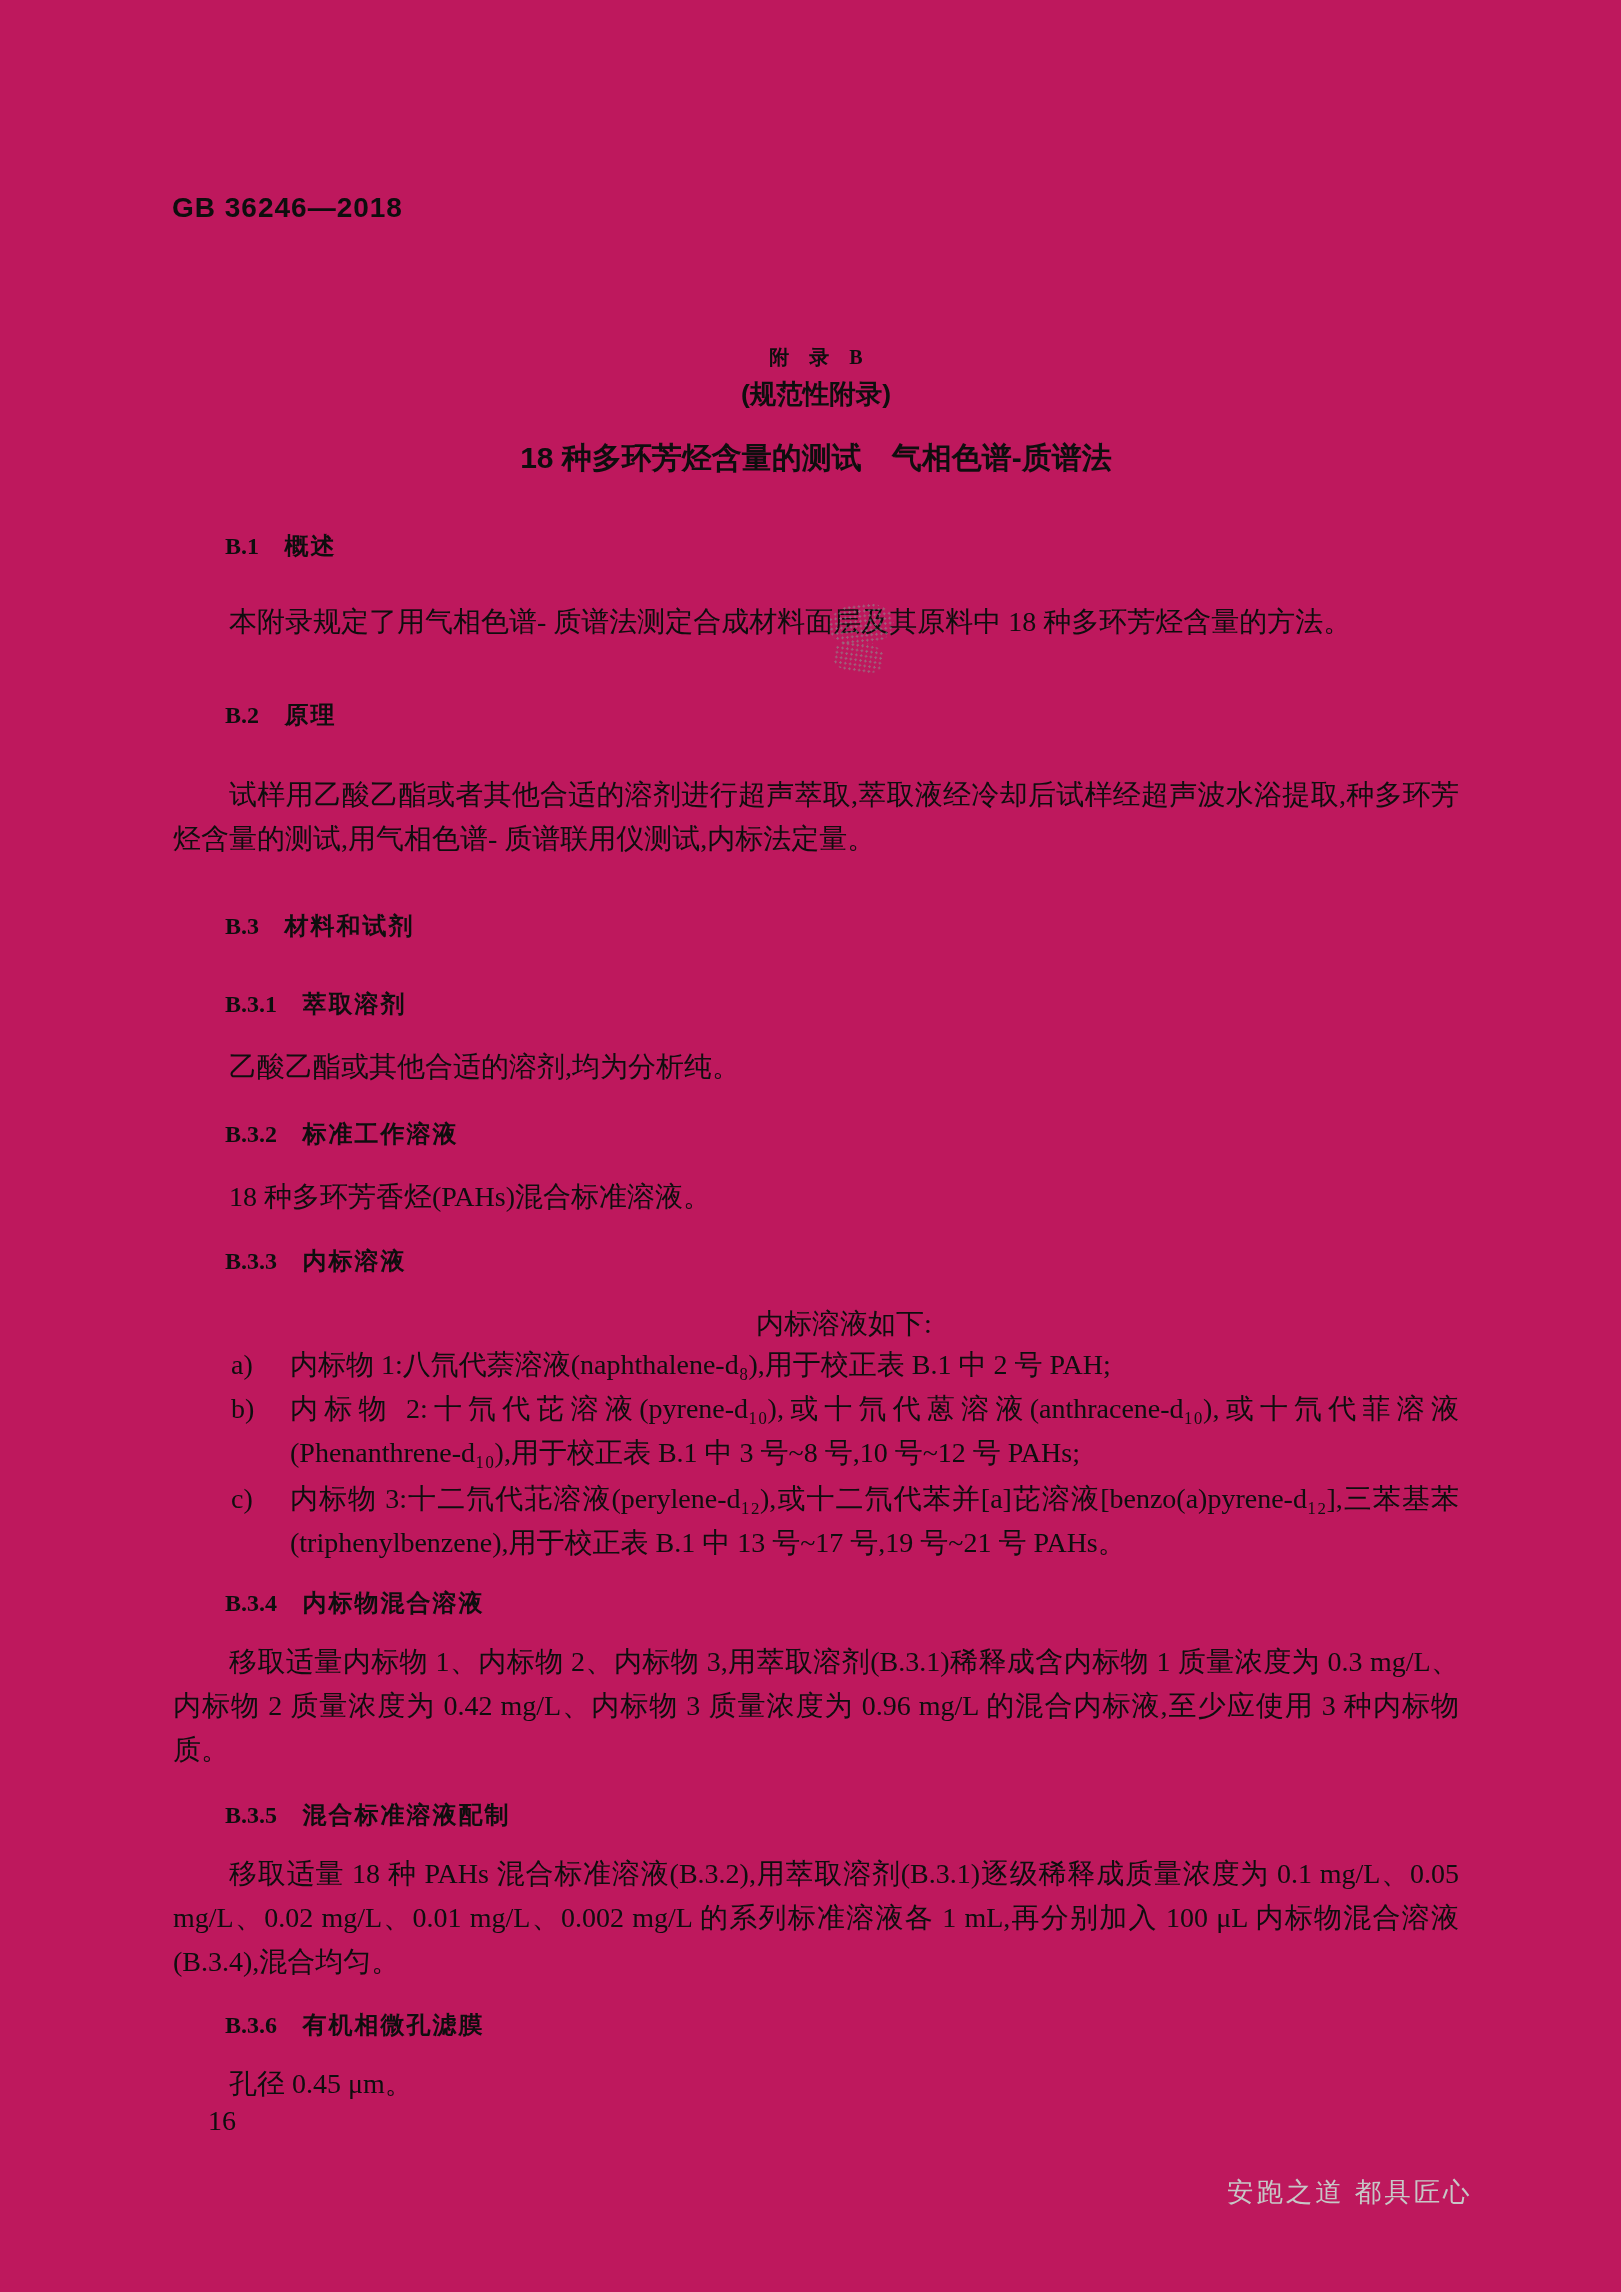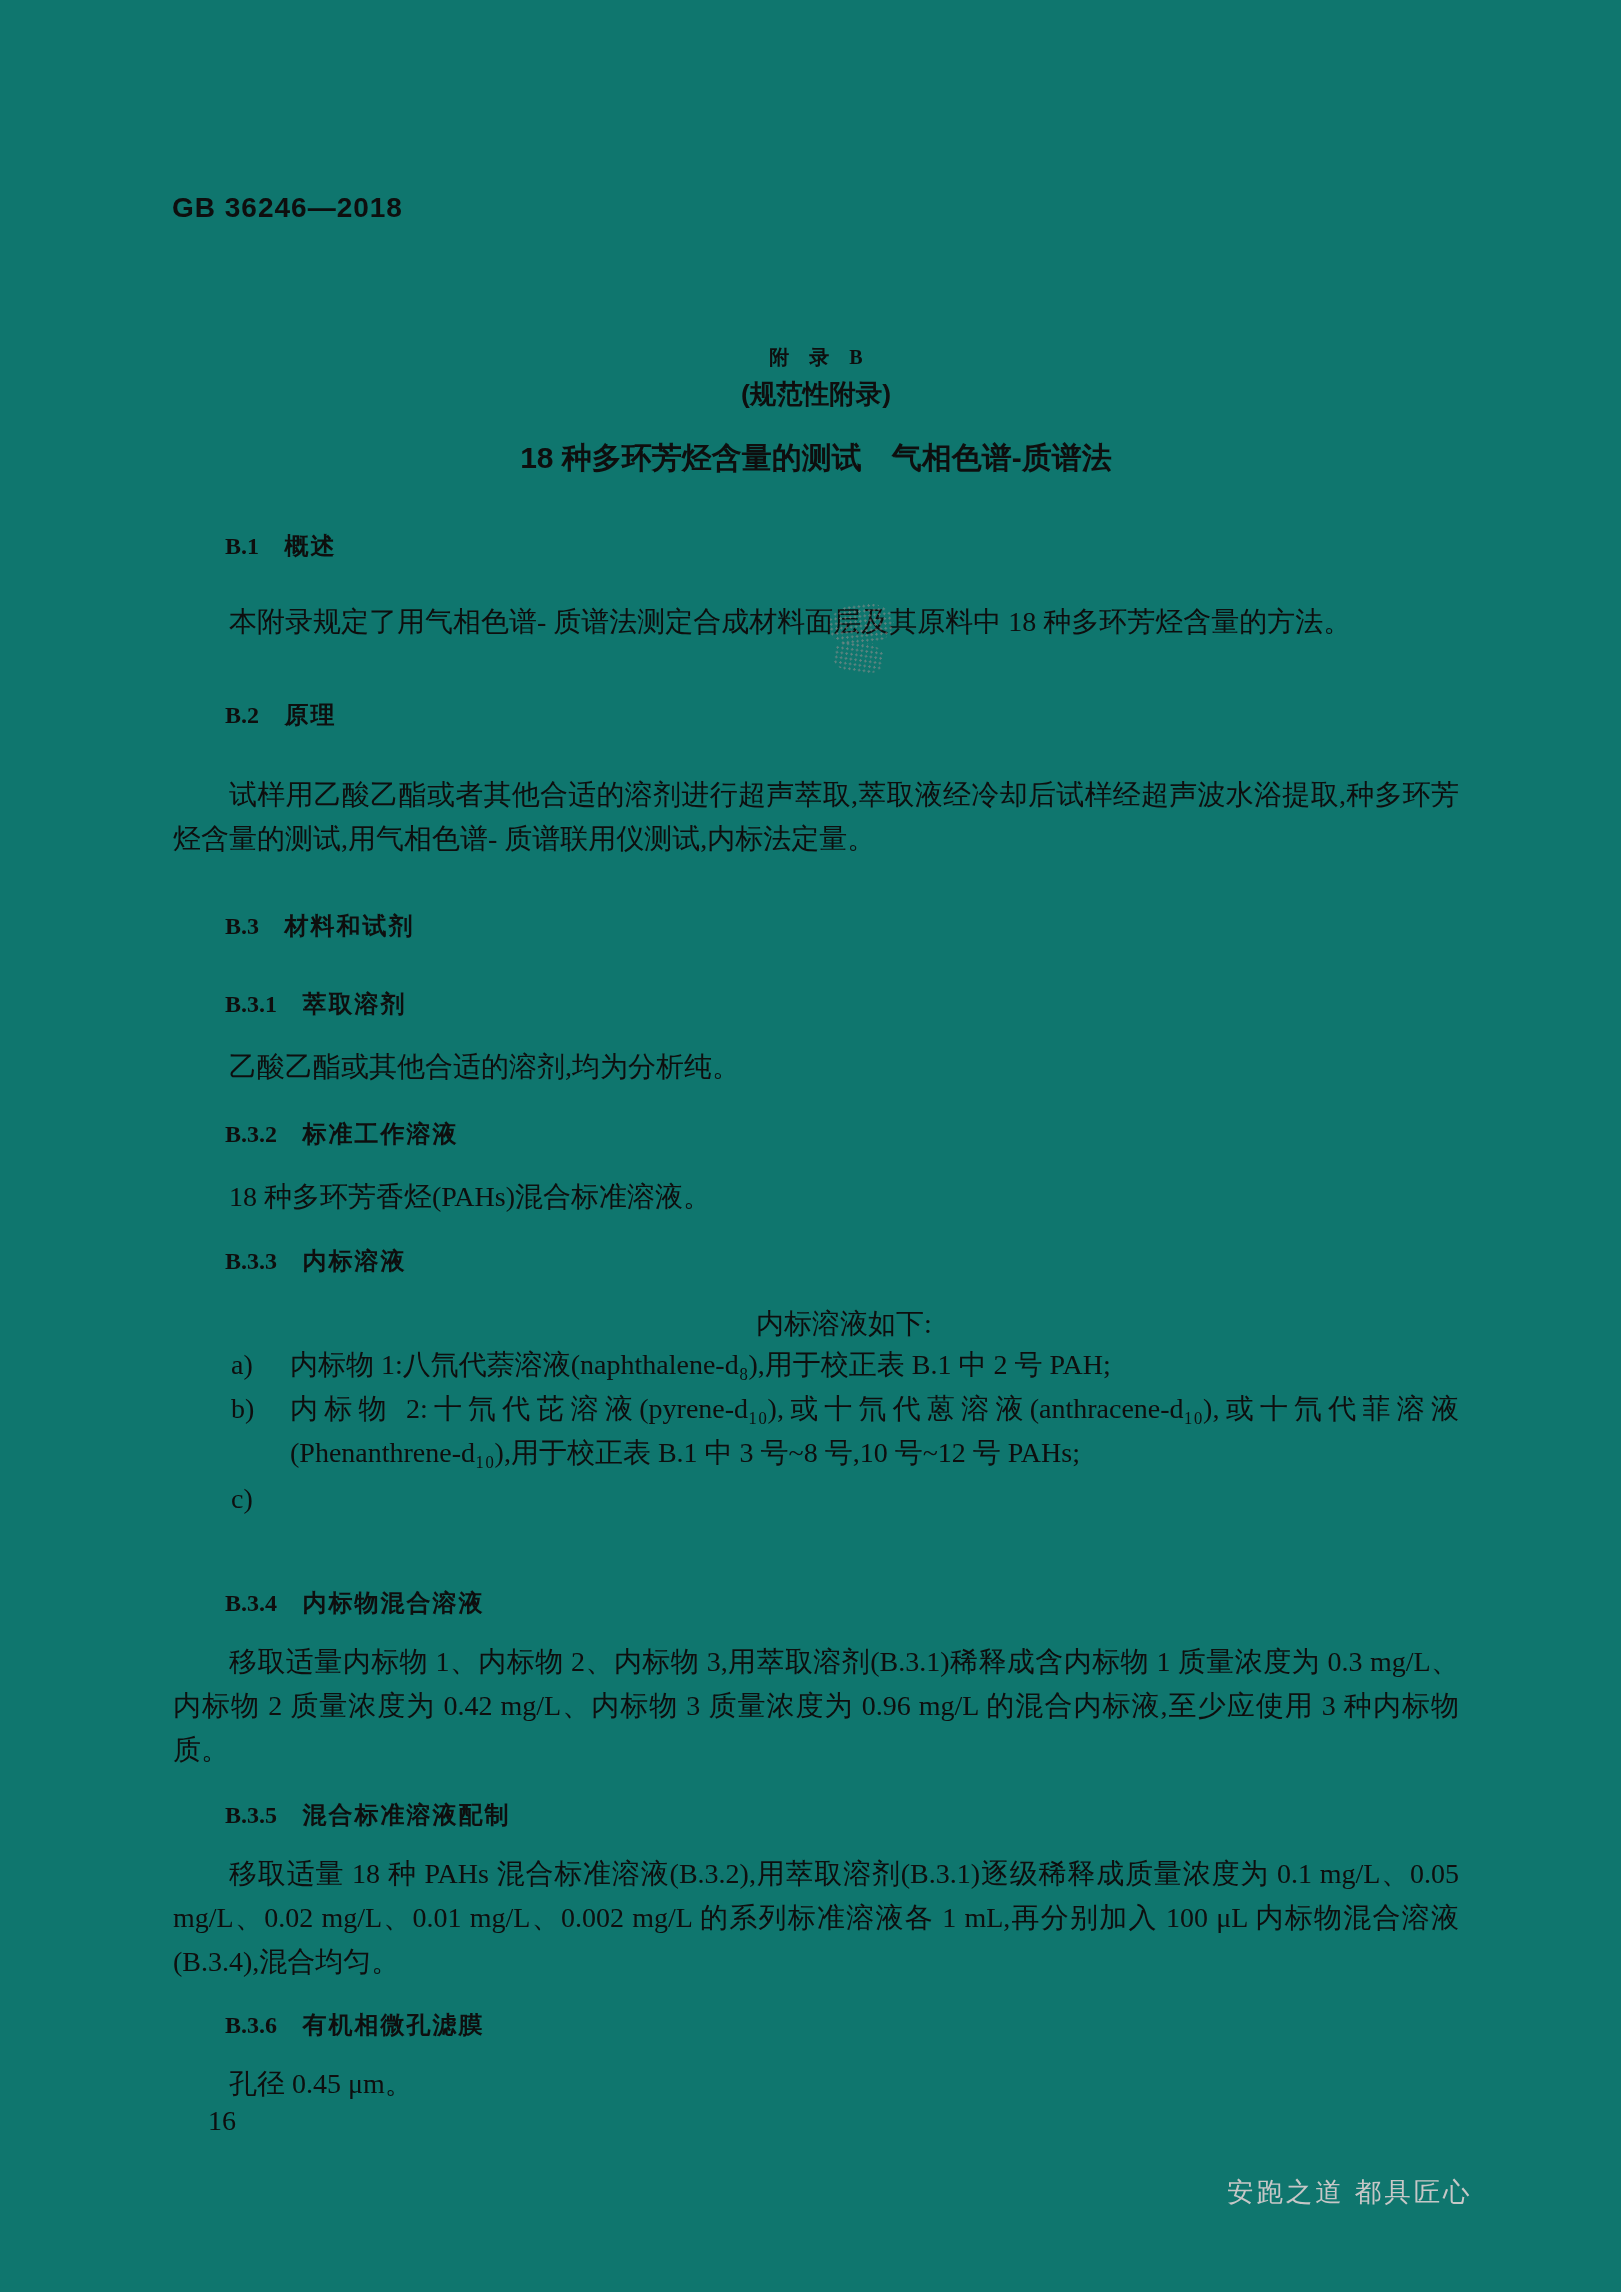--- a/index.html
+++ b/index.html
@@ -1,20 +1,20 @@
 <!DOCTYPE html>
 <html><head>
 <meta charset="utf-8">
 <style>
   html,body{margin:0;padding:0;background:#e8e8e8;}
   .page{
     position:relative;
     width:1621px;height:2293px;
     margin:0 auto;
-    background:#0f766e;
+    background:#be185d;
     overflow:hidden;
     color:#0e0e0e;
     font-family:"Liberation Serif","DejaVu Serif",serif;
   }
   
   .doc-header{
     position:absolute;left:172px;top:192px;
     font-size:28px;font-weight:bold;
     letter-spacing:1px;
     font-family:"Liberation Sans","DejaVu Sans",sans-serif;
@@ -112,21 +112,21 @@
     </div>
     <p class="para no-justify" style="top:1302px">内标溶液如下:</p>
 
     <div class="list-item" style="top:1343px">
       <span class="list-label">a)</span><span>内标物 1:八氘代萘溶液(naphthalene-d₈),用于校正表 B.1 中 2 号 PAH;</span>
     </div>
     <div class="list-item" style="top:1387px">
       <span class="list-label">b)</span><span>内标物 2:十氘代芘溶液(pyrene-d₁₀),或十氘代蒽溶液(anthracene-d₁₀),或十氘代菲溶液(Phenanthrene-d₁₀),用于校正表 B.1 中 3 号~8 号,10 号~12 号 PAHs;</span>
     </div>
     <div class="list-item" style="top:1477px">
-      <span class="list-label">c)</span>
+      <span class="list-label">c)</span><span>内标物 3:十二氘代苝溶液(perylene-d₁₂),或十二氘代苯并[a]芘溶液[benzo(a)pyrene-d₁₂],三苯基苯(triphenylbenzene),用于校正表 B.1 中 13 号~17 号,19 号~21 号 PAHs。</span>
     </div>
 
     <div class="sec" style="top:1588px">
       <span class="sec-num">B.3.4</span><span class="sec-title">内标物混合溶液</span>
     </div>
     <p class="para" style="top:1640px">移取适量内标物 1、内标物 2、内标物 3,用萃取溶剂(B.3.1)稀释成含内标物 1 质量浓度为 0.3 mg/L、内标物 2 质量浓度为 0.42 mg/L、内标物 3 质量浓度为 0.96 mg/L 的混合内标液,至少应使用 3 种内标物质。</p>
 
     <div class="sec" style="top:1800px">
       <span class="sec-num">B.3.5</span><span class="sec-title">混合标准溶液配制</span>
     </div>

